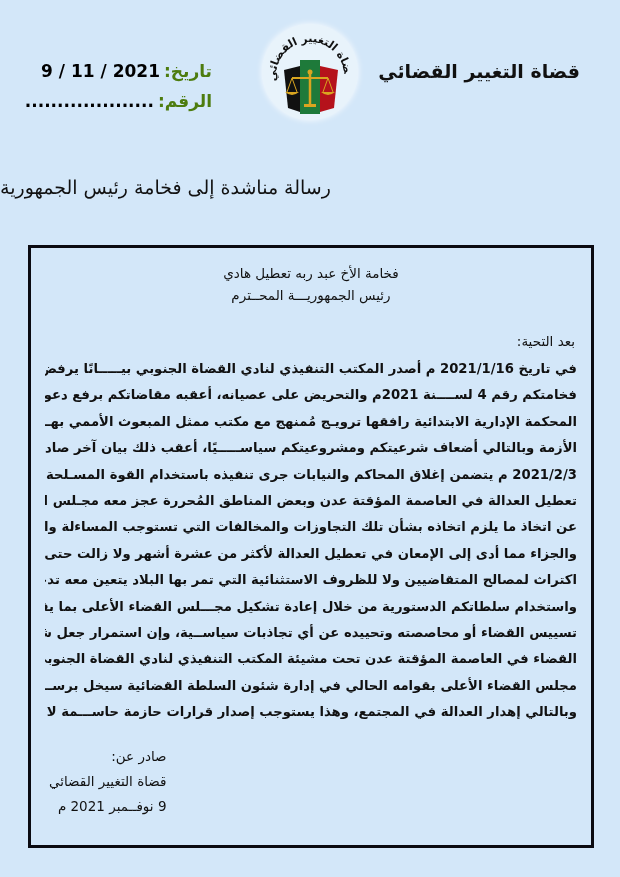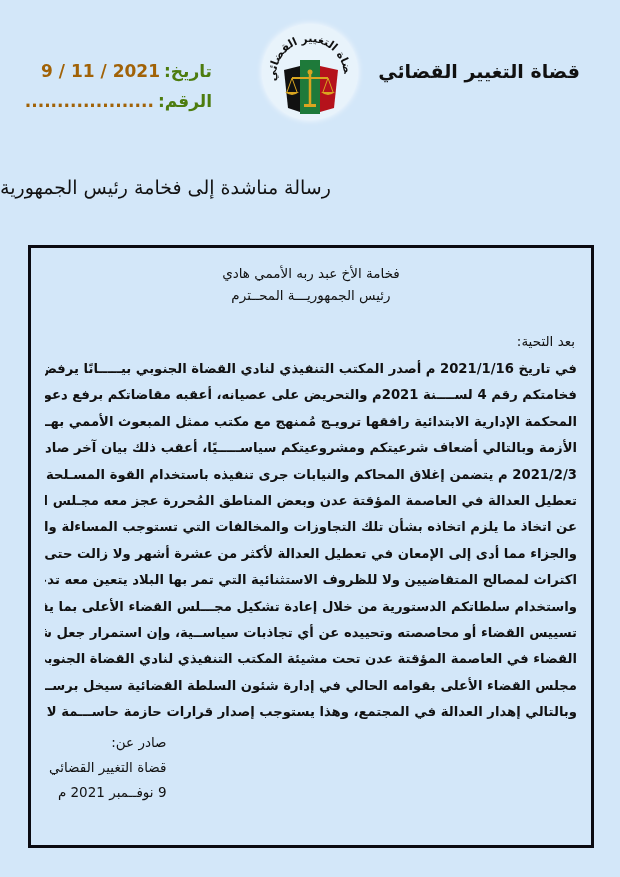--- a/index.html
+++ b/index.html
@@ -17,21 +17,21 @@
     font-weight: bold; font-size: 19px; line-height: 30px;
   }
   .header-left {
     position: absolute; left: 42px; top: 56px;
     direction: rtl; text-align: right;
     font-weight: bold; font-size: 17px; line-height: 30px;
     width: 170px;
   }
   .header-left .row { display: flex; flex-direction: row; justify-content: flex-start; gap: 4px; white-space: nowrap; }
   .header-left .lbl { color: #4d7c0f; }
-  .header-left .val { direction: ltr; unicode-bidi: embed; color: #a16207; }
+  .header-left .val { direction: ltr; unicode-bidi: embed; color: #000000; }
   .logo {
     position: absolute; left: 262px; top: 24px;
     width: 96px; height: 96px; border-radius: 50%;
     background: #e8f3fb;
     box-shadow: 0 0 6px rgba(255,255,255,0.9);
     overflow: hidden;
   }
   .logo svg { display: block; }
   .title {
     position: absolute; left: 0; right: 0; top: 176px;
@@ -56,21 +56,21 @@
     font-size: 13.5px;
   }
   .body-text {
     position: absolute; left: 14px; right: 14px; top: 108px;
     direction: rtl; text-align: justify; text-align-last: right;
     font-size: 13.2px; line-height: 26.4px; font-weight: 600;
   }
   .body-text .line { display: block; text-align: justify; text-align-last: justify; white-space: nowrap; overflow: hidden; }
   .body-text .line.last { text-align-last: right; }
   .signature {
-    position: absolute; left: 18px; top: 482px;
+    position: absolute; left: 18px; top: 496px;
     direction: rtl; text-align: right;
     font-size: 13.5px; line-height: 25px; font-weight: 500;
   }
 </style>
 </head>
 <body>
 
 <div class="header-right">
   <div>قضاة التغيير القضائي</div>
 </div>
@@ -108,21 +108,21 @@
     <line x1="66" y1="54" x2="71" y2="68" stroke="#d9a520" stroke-width="1"></line>
     <path d="M59,68 Q66,74 73,68 Z" fill="#d9a520"></path>
     <rect x="42" y="80" width="12" height="3" fill="#d9a520"></rect>
   </svg>
 </div>
 
 <div class="title">رسالة مناشدة إلى فخامة رئيس الجمهورية</div>
 
 <div class="box">
   <div class="addressee">
-    <div>فخامة الأخ عبد ربه الأممي هادي</div>
+    <div>فخامة الأخ عبد ربه تعطيل هادي</div>
     <div>رئيس الجمهوريـــة المحــترم</div>
   </div>
 
   <div class="greeting">بعد التحية:</div>
 
   <div class="body-text">
     <span class="line">في تاريخ 2021/1/16 م أصدر المكتب التنفيذي لنادي القضاة الجنوبي بيـــــانًا يرفض فيه قرار</span>
     <span class="line">فخامتكم رقم 4 لســــنة 2021م والتحريض على عصيانه، أعقبه مقاضاتكم برفع دعوى إلغاء أمام</span>
     <span class="line">المحكمة الإدارية الابتدائية رافقها ترويـج مُمنهج مع مكتب ممثل المبعوث الأممي بهــدف تدويل</span>
     <span class="line">الأزمة وبالتالي أضعاف شرعيتكم ومشروعيتكم سياســـــيًا، أعقب ذلك بيان آخر صادر في تاريخ</span>

